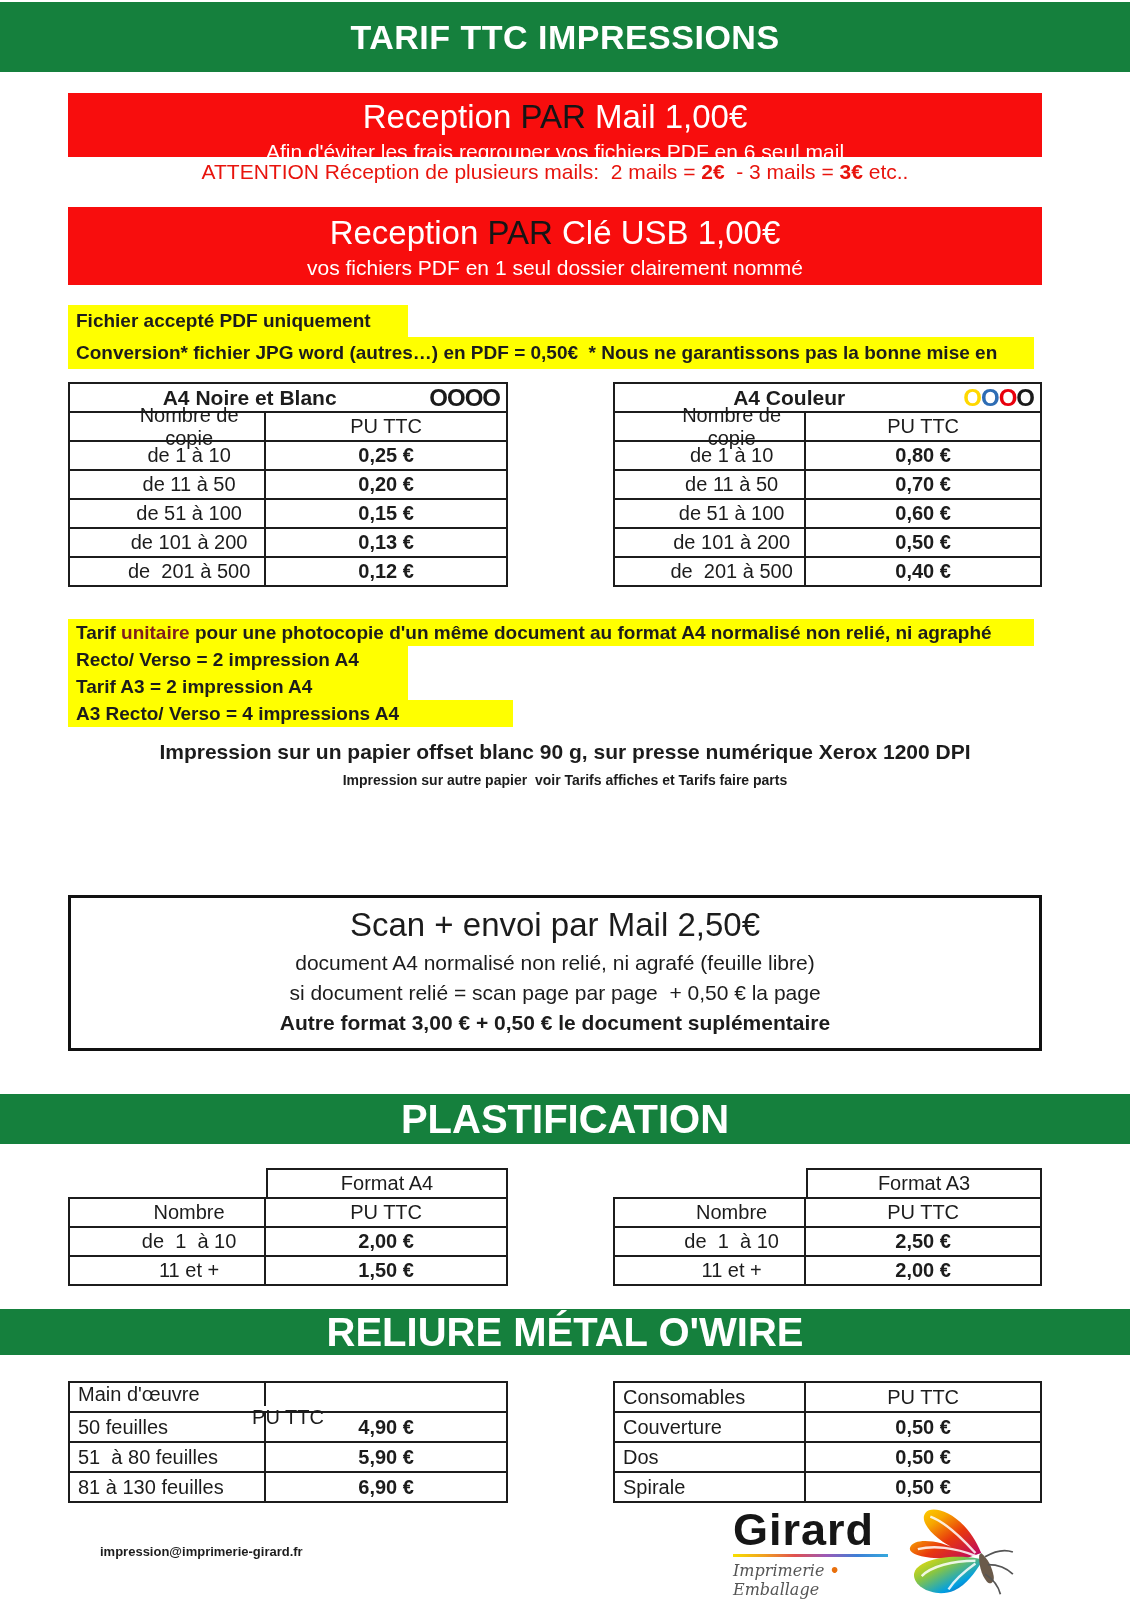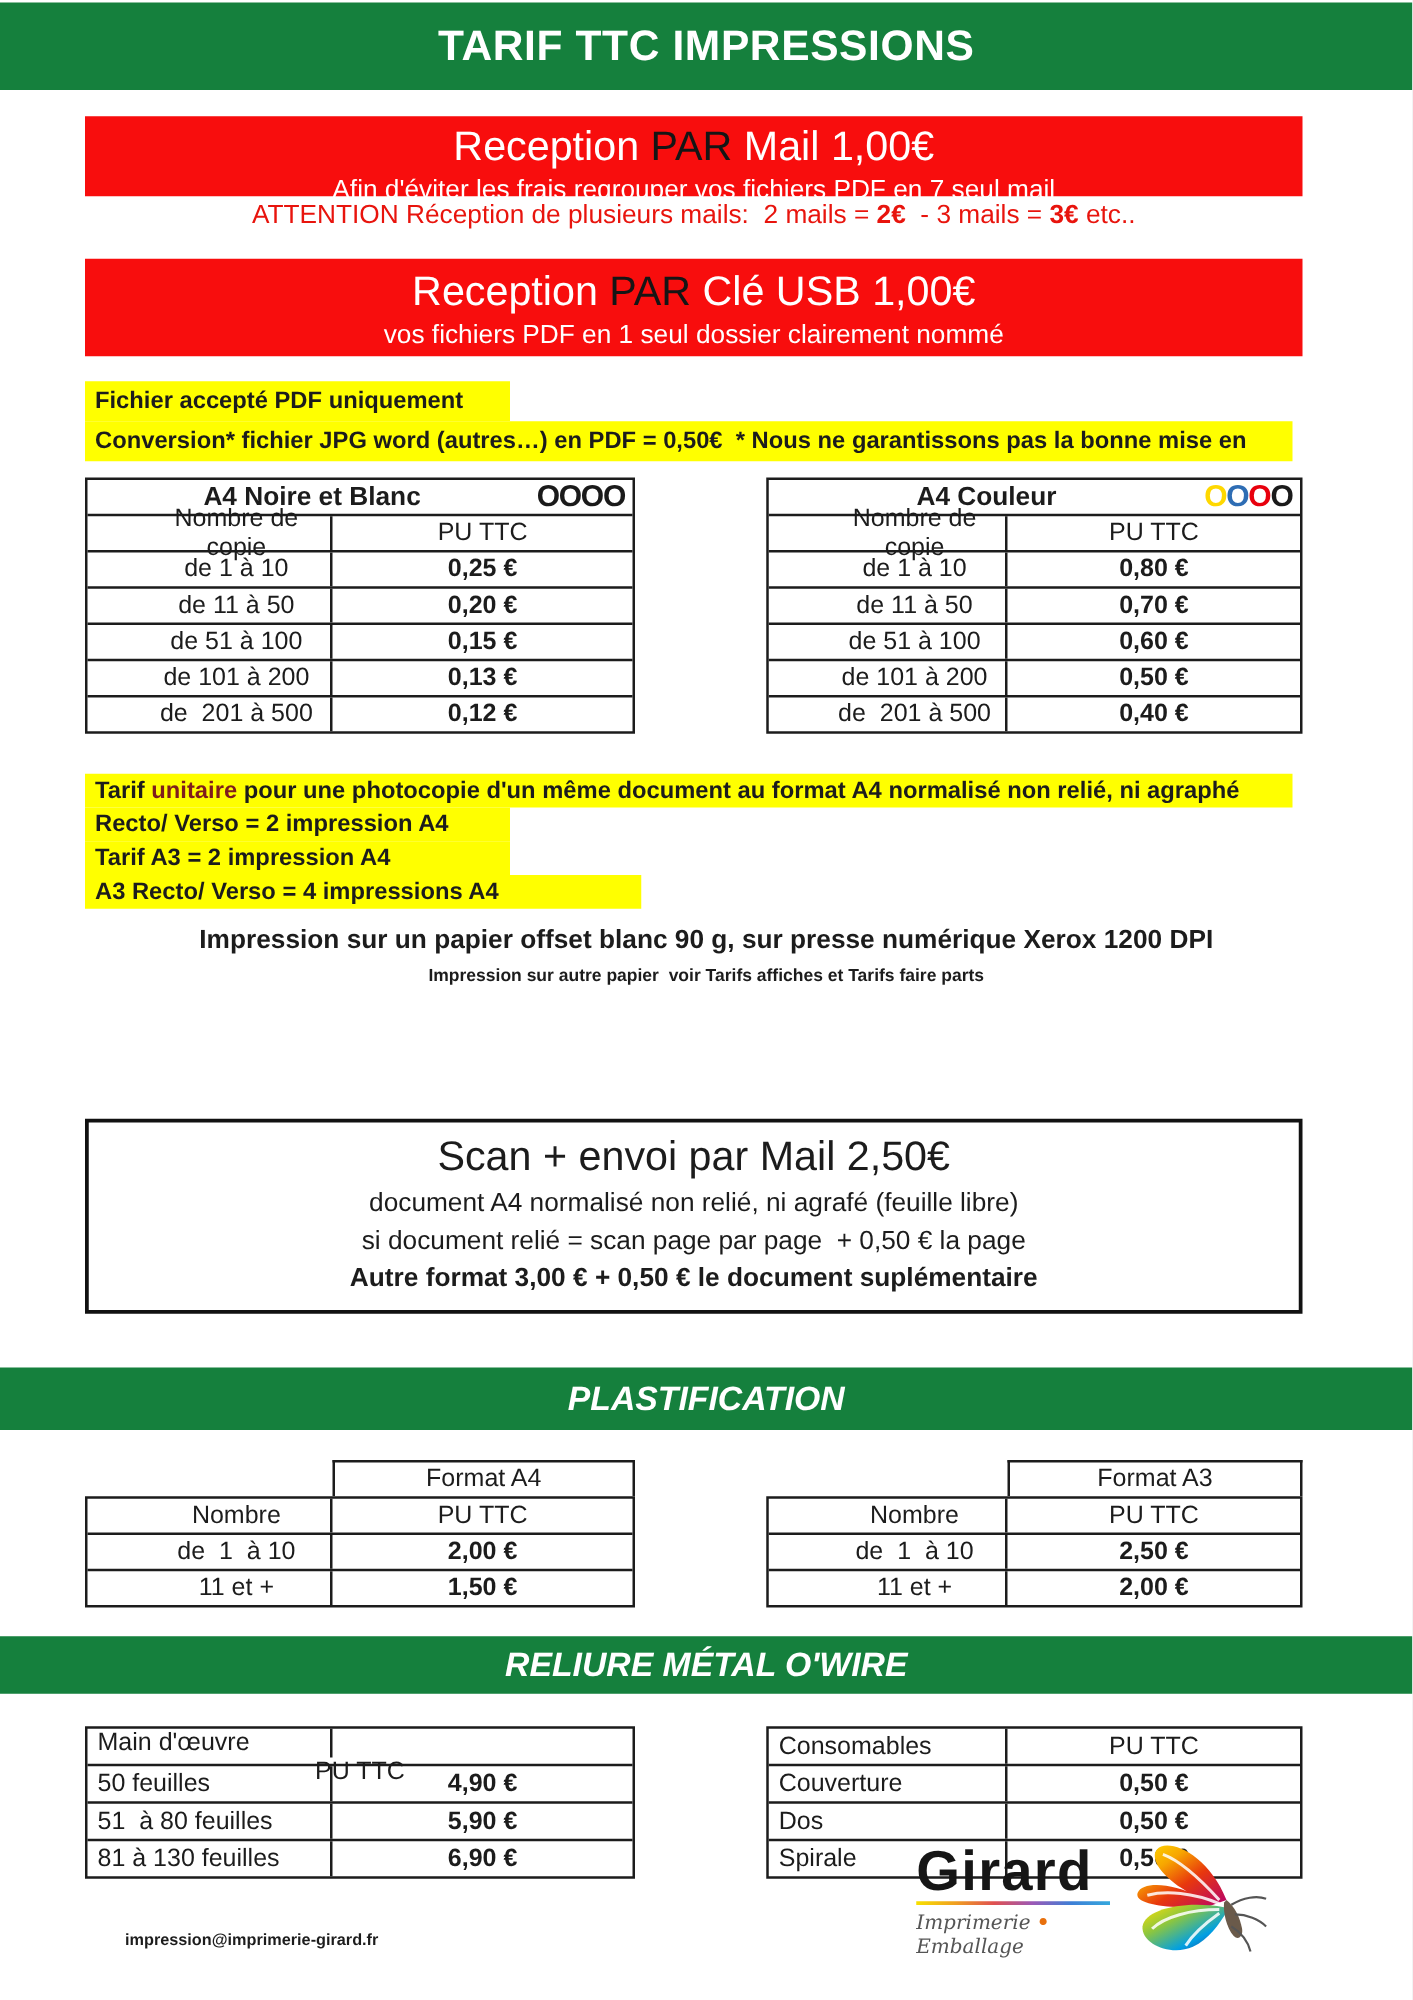--- a/index.html
+++ b/index.html
@@ -6,21 +6,21 @@
   .page {
     position:relative; width:1130px; height:1600px; margin:0 auto;
     background:#ffffff; overflow:hidden;
     font-family:"Liberation Sans", sans-serif; color:#1c1c1c;
   }
   [data-bind] { white-space:pre-wrap; }
 
   
   .banner { background:#15803d; color:#ffffff; text-align:center; font-weight:bold; }
   .banner-top { margin-top:2px; height:70px; line-height:70px; font-size:34px; letter-spacing:0.5px; }
-  .banner-mid { height:50px; line-height:50px; font-size:27px;font-style:italic; }
+  .banner-mid { height:50px; line-height:50px; font-size:40px; }
   .banner-mid.reliure { height:46px; line-height:46px; }
 
   
   .redbox { margin-left:68px; width:974px; background:#f80d0d; color:#ffffff; text-align:center; box-sizing:border-box; }
   .redbox.mail { margin-top:21px; height:64px; padding-top:2px; }
   .redbox.usb  { margin-top:23px; height:78px; padding-top:4px; }
   .redbox-title { font-size:33px; line-height:44px; }
   .redbox-title .par { color:#151515; }
   .redbox-sub { font-size:21px; line-height:25px; }
   .attention { margin-top:3px; margin-left:68px; width:974px; height:24px; text-align:center;
@@ -73,21 +73,21 @@
   .plast-row { margin-top:24px; }
   .rel-row { margin-top:26px; }
   .format-cell { margin-left:45%; width:55%; height:29px; box-sizing:border-box;
                  border:2px solid #1c1c1c; border-bottom:none; text-align:center;
                  font-size:20px; line-height:27px; }
   .rel .prow { height:28px; }
   .rel .c1 { justify-content:flex-start; padding-left:8px; text-align:left; }
 
   
   .footer-email { margin-top:41px; margin-left:100px; font-size:13px; font-weight:bold; }
-  .logo { position:absolute; left:733px; top:1472px; width:300px; height:95px; display:flex; align-items:center; }
+  .logo { position:absolute; left:733px; top:1505px; width:300px; height:95px; display:flex; align-items:center; }
   .logo-textcol { width:158px; }
   .logo-name { font-size:45px; line-height:46px; font-weight:600; color:#161616; letter-spacing:1px; }
   .logo-underline { height:3px; width:155px; margin-top:1px;
     background:linear-gradient(90deg,#f7e000,#f0a020,#e05050,#9b59b6,#3e7fd6,#35a8dd); }
   .logo-tagline { margin-top:4px; font-family:"DejaVu Serif", serif; font-style:italic;
                   font-size:16px; color:#555; white-space:nowrap; }
   .logo-dot { color:#e8700d; font-weight:bold; }
   .butterfly { width:138px; height:96px; margin-left:2px; }
 </style>
 </head>
@@ -96,21 +96,21 @@
 <div class="page">
 
   <div class="banner banner-top">
     <span data-bind="header.title">TARIF TTC IMPRESSIONS</span>
   </div>
 
   <div class="redbox mail">
     <div class="redbox-title">
       <span data-bind="reception_mail.title_pre">Reception </span><span class="par" data-bind="reception_mail.title_par">PAR</span><span data-bind="reception_mail.title_post"> Mail 1,00€</span>
     </div>
-    <div class="redbox-sub" data-bind="reception_mail.subtitle">Afin d'éviter les frais regrouper vos fichiers PDF en 7 seul mail</div>
+    <div class="redbox-sub" data-bind="reception_mail.subtitle">Afin d'éviter les frais regrouper vos fichiers PDF en 6 seul mail</div>
   </div>
   <div class="attention">
     <span data-bind="reception_mail.warning_p1">ATTENTION Réception de plusieurs mails:  2 mails = </span><b data-bind="reception_mail.warning_b1">2€</b><span data-bind="reception_mail.warning_p2">  - 3 mails = </span><b data-bind="reception_mail.warning_b2">3€</b><span data-bind="reception_mail.warning_p3"> etc..</span>
   </div>
 
   <div class="redbox usb">
     <div class="redbox-title">
       <span data-bind="reception_usb.title_pre">Reception </span><span class="par" data-bind="reception_usb.title_par">PAR</span><span data-bind="reception_usb.title_post"> Clé USB 1,00€</span>
     </div>
     <div class="redbox-sub" data-bind="reception_usb.subtitle">vos fichiers PDF en 1 seul dossier clairement nommé</div>

